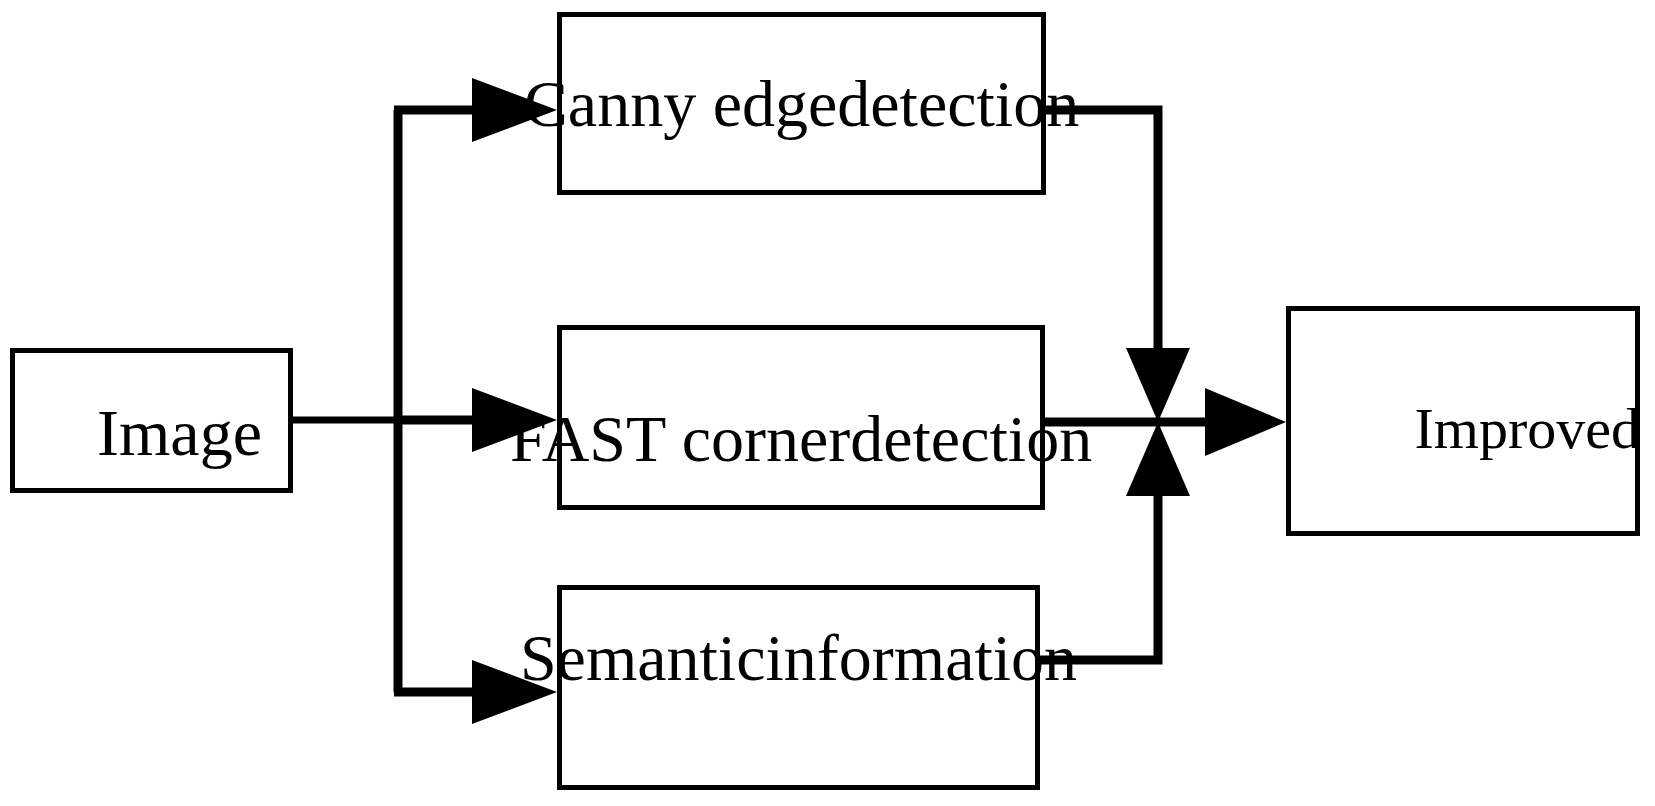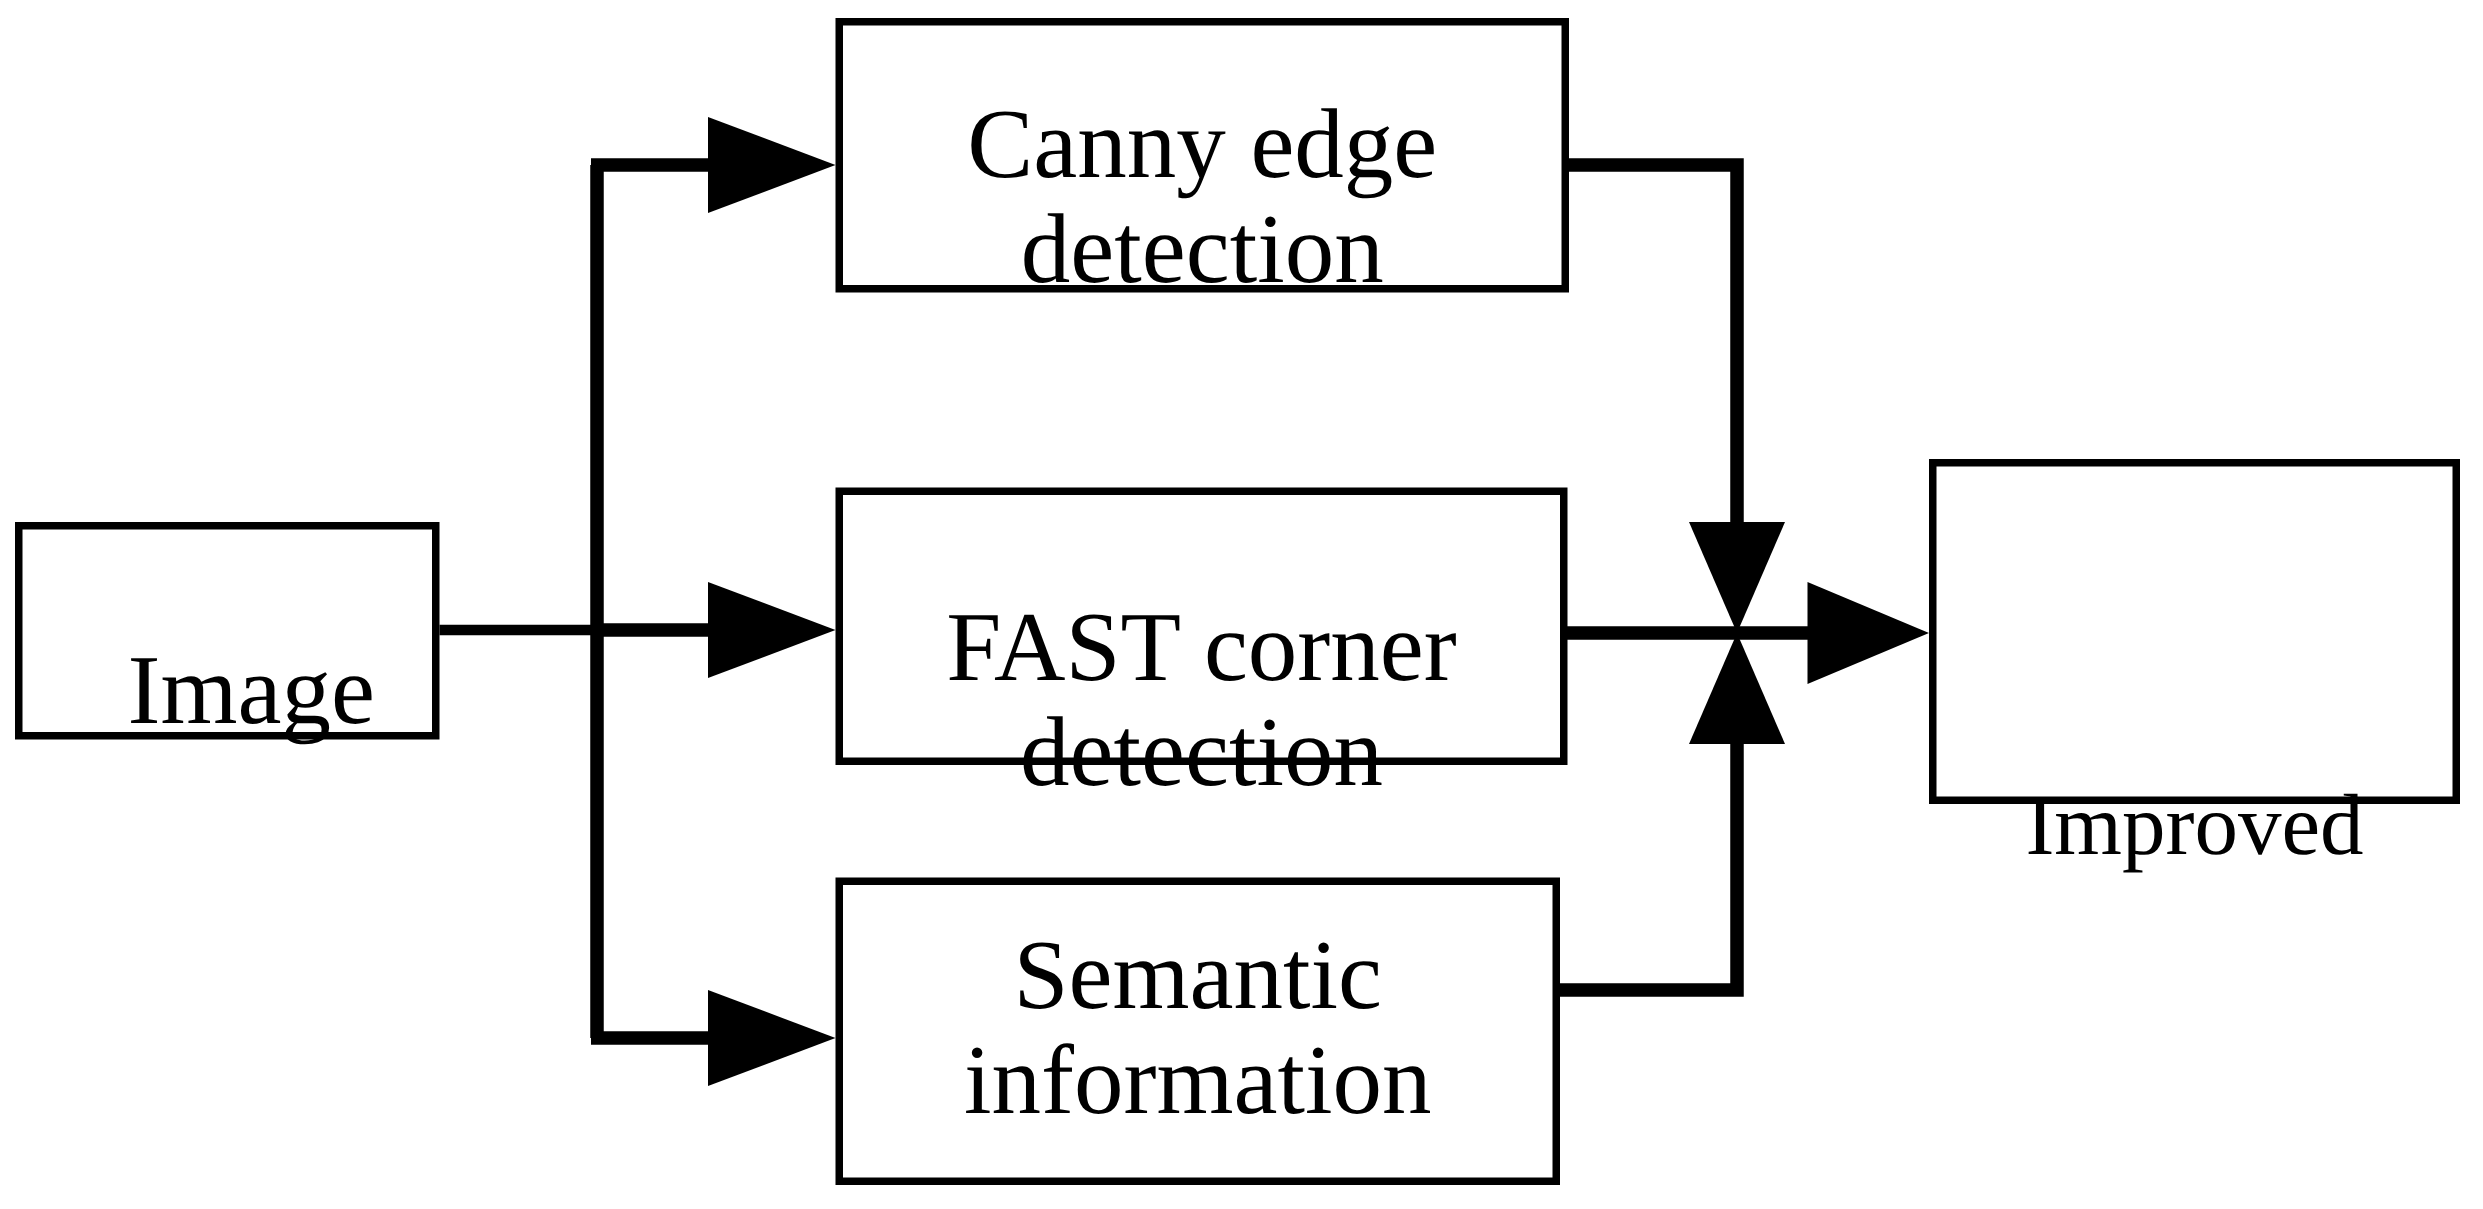--- a/index.html
+++ b/index.html
@@ -37,30 +37,29 @@
     fill: none;
     stroke-linecap: butt;
   }
   .arrow-head {
     fill: #000000;
     stroke: none;
   }
   .node-label {
     position: absolute;
     display: flex;
-    flex-direction: column;
+    flex-direction: row;
     align-items: center;
     justify-content: center;
     text-align: center;
     color: #000000;
     font-family: "Liberation Serif", "DejaVu Serif", serif;
     line-height: 1.06;
     white-space: nowrap;
     pointer-events: none;
-    margin-top: 28px;
   }
   .node-label .line {
     display: block;
   }
 </style>
 </head>
 <body>
 
 <div id="diagram-root">
 
@@ -93,21 +92,21 @@
     <rect class="node-box" x="559.5" y="14.5" width="484" height="178" stroke-width="5"></rect>
 
     <rect class="node-box" x="559.5" y="327.5" width="483" height="180" stroke-width="5"></rect>
 
     <rect class="node-box" x="559.5" y="587.5" width="478" height="200" stroke-width="5"></rect>
 
     <rect class="node-box" x="1288.5" y="308.5" width="349" height="225" stroke-width="5"></rect>
 
   </svg>
 
-  <div class="node-label" style="left:10px; top:348px; width:283px; height:169px; font-size:66px;padding-left:16px;">
+  <div class="node-label" style="left:22px; top:348px; width:283px; height:169px; font-size:66px;padding-left:16px;">
     <span class="line">Image</span>
   </div>
 
   <div class="node-label" style="left:557px; top:12px; width:489px; height:183px; font-size:66px;">
     <span class="line">Canny edge</span>
     <span class="line">detection</span>
   </div>
 
   <div class="node-label" style="left:557px; top:325px; width:488px; height:228px; font-size:66px;">
     <span class="line">FAST corner</span>

